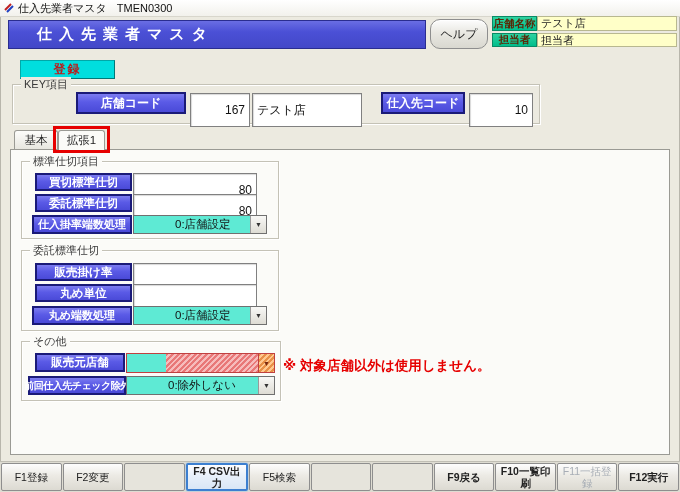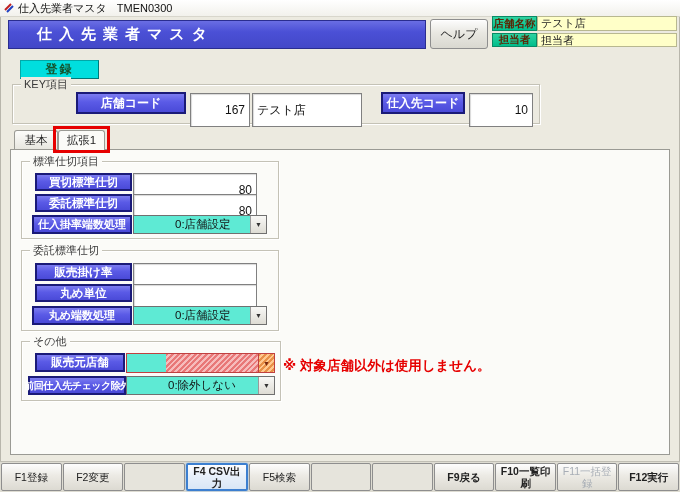--- a/index.html
+++ b/index.html
@@ -7,26 +7,26 @@
   body { font-family:"Liberation Sans","DejaVu Sans",sans-serif; background:#ECEAE0; }
   .window { position:relative; width:680px; height:492px; background:#ECEAE0; overflow:hidden; box-shadow:inset 0 0 0 1px #b8b6ac; }
 
   
   .titlebar { position:absolute; left:0; top:0; width:680px; height:17px; background:linear-gradient(#ffffff,#f2f1ec); display:flex; align-items:center; padding-left:4px; gap:4px; border-bottom:1px solid #d8d6cc; }
   .titlebar .t { font-size:11px; color:#111; }
   .titlebar .code { margin-left:6px; }
 
   
   .header-bar { position:absolute; left:8px; top:20px; width:418px; height:29px; background:linear-gradient(#6a6ee4,#4b50d6 40%,#4348c8); border:1px solid #2a2d90; color:#fff; font-size:15px; font-weight:bold; letter-spacing:7px; display:flex; align-items:center; padding-left:28px; }
-  .help-btn { position:absolute; left:430px; top:19px; width:58px; height:30px; background:linear-gradient(#fdfdfd,#e9e8e2 45%,#d9d8d0); border:1px solid #8e8e8e; border-radius:3px; font-size:12px; color:#222; box-shadow:inset 0 1px 0 #fff; }
+  .help-btn { position:absolute; left:430px; top:19px; width:58px; height:30px; background:linear-gradient(#fdfdfd,#e9e8e2 45%,#d9d8d0); border:1px solid #8e8e8e; border-radius:10px; font-size:12px; color:#222; box-shadow:inset 0 1px 0 #fff; }
   .green-label { position:absolute; background:linear-gradient(#2fd3a0,#00be8c); border:1px solid #0a8a66; color:#5a2808; font-size:10.5px; font-weight:bold; display:flex; align-items:center; justify-content:center; }
   .yellow-field { position:absolute; background:#FFFFC8; border:1px solid #b8b890; font-size:11px; color:#222; display:flex; align-items:center; padding-left:3px; }
 
   
-  .register-btn { position:absolute; left:20px; top:60px; width:79px; height:19px; background:#00DEDE; border:1px solid #00a8a8; border-right-color:#007878; border-bottom-color:#007878; color:#14532d; font-size:12px; font-weight:bold; letter-spacing:2px; }
+  .register-btn { position:absolute; left:20px; top:60px; width:95px; height:19px; background:#00DEDE; border:1px solid #00a8a8; border-right-color:#007878; border-bottom-color:#007878; color:#b91c1c; font-size:12px; font-weight:bold; letter-spacing:2px; }
 
   
   .groupbox { position:absolute; border:1px solid #c4c2b6; box-shadow:1px 1px 0 #fff inset, 1px 1px 0 #fff; }
   .groupbox > .gb-title { position:absolute; top:-8px; left:8px; background:inherit; font-size:11px; color:#3a3a3a; padding:0 3px; }
   .key-group { left:12px; top:84px; width:528px; height:40px; background:#ECEAE0; }
   .key-group > .gb-title { background:#ECEAE0; }
 
   .blue-label { position:absolute; background:linear-gradient(#7c7cf0,#5a5ae6 45%,#4a4ad8); border:2px solid #1a1a78; color:#fff; font-weight:bold; font-size:12px; display:flex; align-items:center; justify-content:center; white-space:nowrap; }
   .field { position:absolute; background:#fff; border:1px solid #808080; box-shadow:inset 1px 1px 1px #d9d9d9; font-size:12px; color:#111; padding:16px 4px; font-family:"Liberation Sans","DejaVu Sans",sans-serif; }
   .field.right { text-align:right; }

